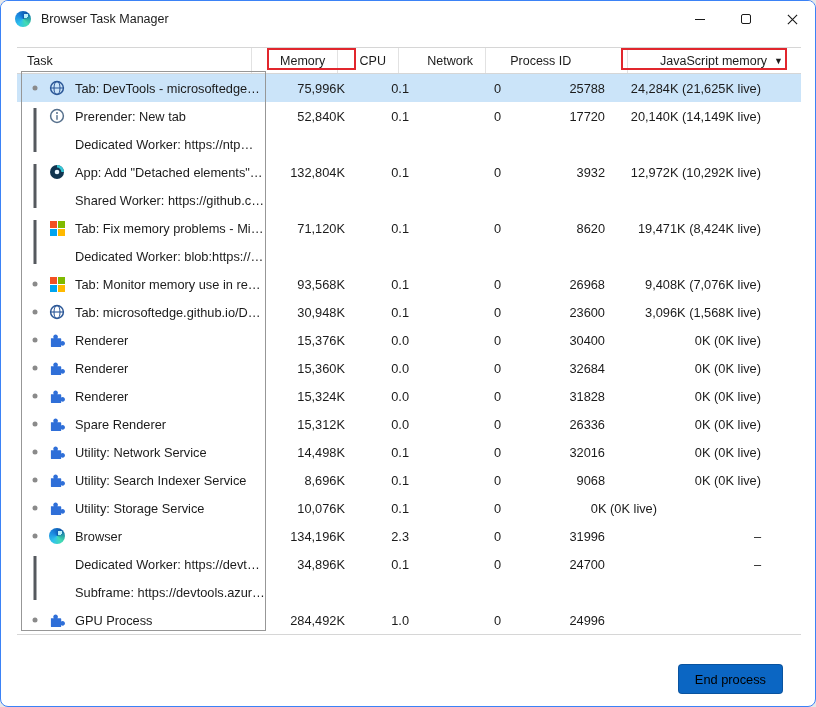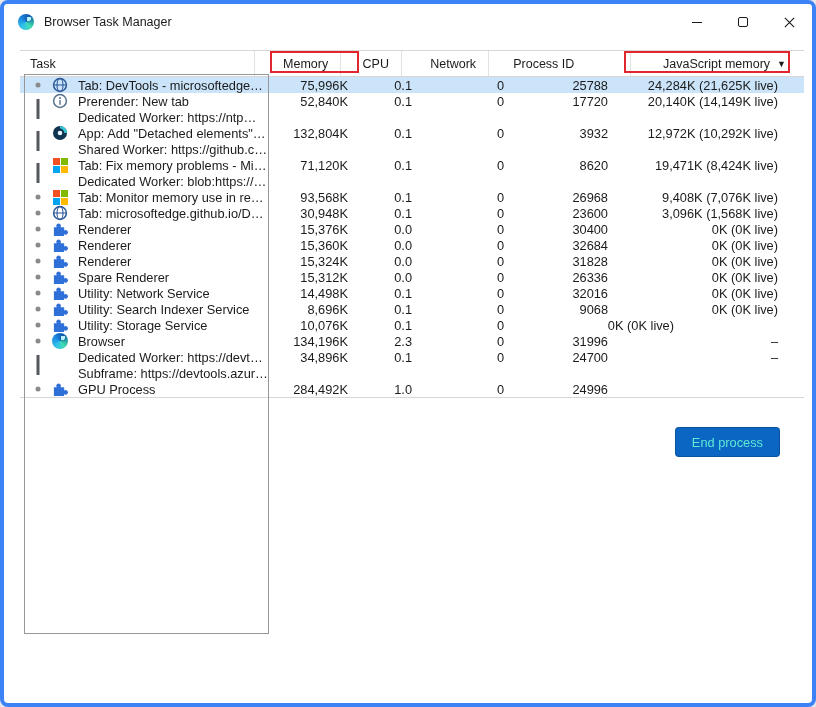--- a/index.html
+++ b/index.html
@@ -1,21 +1,21 @@
 <!DOCTYPE html>
 <html style="--accent: #0b66c3; --selection: #cbe4f9; --annotation-red: #e1262d; --ms-red: #f25022; --ms-green: #7fba00; --ms-blue: #00a4ef; --ms-yellow: #ffb900; --puzzle-blue: #2f6fd8;"><head>
 <meta charset="utf-8">
 <style>
   * { margin:0; padding:0; box-sizing:border-box; }
   html,body { width:816px; height:707px; background:#e8e8e8; }
   body { font-family:"Liberation Sans","DejaVu Sans",sans-serif; color:#1b1b1b; }
 
   .window {
     width:816px; height:707px; background:#ffffff;
-    border:4px solid #3b82f6; border-radius:8px; overflow:hidden;
+    border:1px solid #3b82f6; border-radius:8px; overflow:hidden;
     position:relative;
   }
 
   
   .titlebar { height:36px; display:flex; align-items:center; padding-left:14px; background:#ffffff; }
   .titlebar .title { font-size:12.5px; margin-left:10px; flex:1; }
   .caption-buttons { display:flex; height:36px; }
   .cap-btn { width:46px; height:36px; border:none; background:transparent; display:flex; align-items:center; justify-content:center; cursor:pointer; }
   .glyph-min { width:10px; height:1px; background:#1a1a1a; display:block; }
   .glyph-max { width:10px; height:10px; border:1px solid #1a1a1a; border-radius:2px; display:block; }
@@ -34,26 +34,26 @@
 
   .thead { display:flex; height:27px; border-top:1px solid #d6d6d6; border-bottom:1px solid #d6d6d6; }
   .th { display:flex; align-items:center; font-size:12.5px; color:#1b1b1b; }
   .th + .th { border-left:1px solid #e2e2e2; }
 
   .task { width:249px; padding-left:10px; }
   .mem  { width:91px;  justify-content:flex-end; padding-right:12px; }
   .cpu  { width:64px;  justify-content:flex-end; padding-right:12px; }
   .net  { width:92px;  justify-content:flex-end; padding-right:12px; }
   .pid  { width:104px; justify-content:flex-end; padding-right:12px; }
-  .js   { width:184px; justify-content:flex-end; padding-right:26px; }
+  .js   { width:184px; justify-content:flex-end; padding-right:40px; }
   .th.js { padding-right:18px;margin-left:44px; }
   .sort { font-size:9px; margin-left:7px; color:#1b1b1b; }
 
   .tbody { border-bottom:1px solid #d6d6d6; }
-  .row { display:flex; height:16px; background:#ffffff; cursor:default; }
+  .row { display:flex; height:28px; background:#ffffff; cursor:default; }
   .row.selected { background:var(--selection,#cbe4f9); }
   .cell { display:flex; align-items:center; font-size:12.8px; white-space:nowrap; overflow:hidden; }
   .cell.num { justify-content:flex-end; }
 
   .row .task { padding-left:8px; }
   .ind { width:20px; flex:none; position:relative; align-self:stretch; }
   .ind-dot::before { content:''; position:absolute; left:50%; top:50%; transform:translate(-50%,-50%);
     width:5px; height:5px; border-radius:50%; background:#8a8a8a; }
   .ind-bar-top::before { content:''; position:absolute; left:50%; transform:translateX(-50%);
     top:6px; bottom:0; width:3px; background:#55595e; }
@@ -75,21 +75,21 @@
     border:1px solid #979797; pointer-events:none; }
 
   
   .ann-box { position:absolute; top:1px; height:22px; border:2px solid var(--annotation-red,#e1262d);
     pointer-events:none; }
   .ann-memory { left:250px; width:89px; }
   .ann-js { left:604px; width:166px; }
 
   
   .footer { display:flex; justify-content:flex-end; padding:29px 16px 16px 16px; }
-  .end-process { height:30px; padding:0 16px; background:var(--accent,#0b66c3); color:#5eead4;
+  .end-process { height:30px; padding:0 16px; background:var(--accent,#0b66c3); color:#000000;
     font-size:12.8px; font-family:inherit; border:1px solid rgba(0,0,0,0.18); border-radius:4px; cursor:pointer; }
 </style>
 </head>
 <body>
 
 <div class="window">
 
   <div class="titlebar">
     <span class="icon-edge"></span>
     <span class="title">Browser Task Manager</span>

